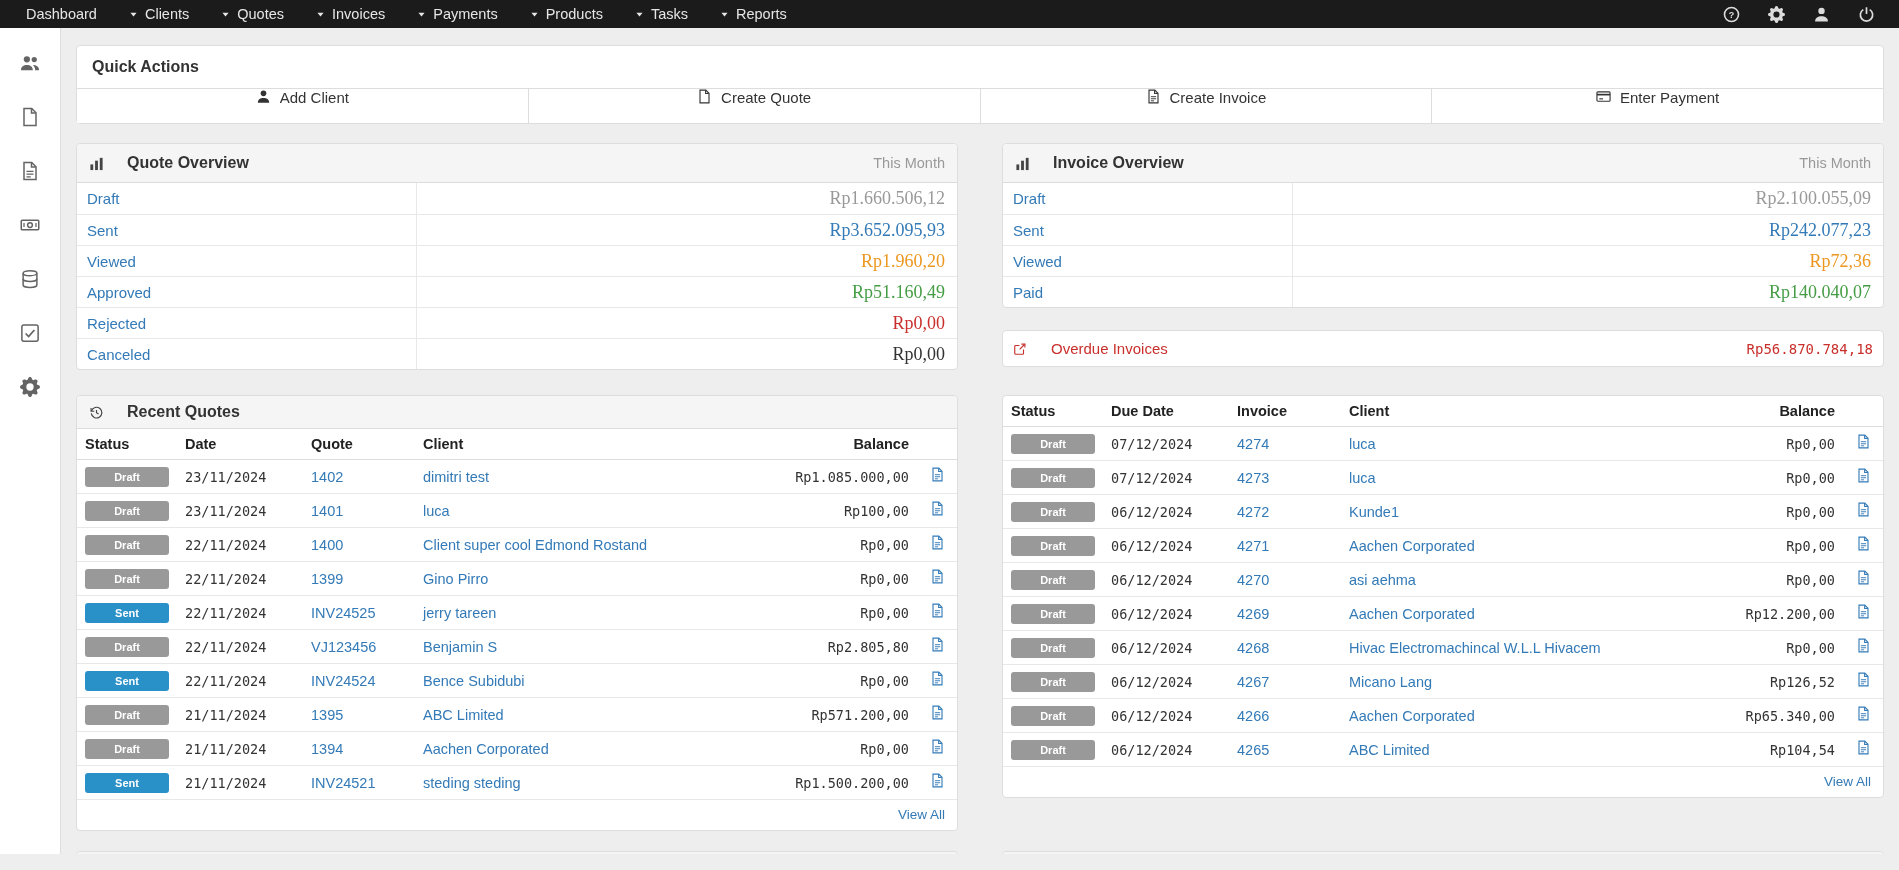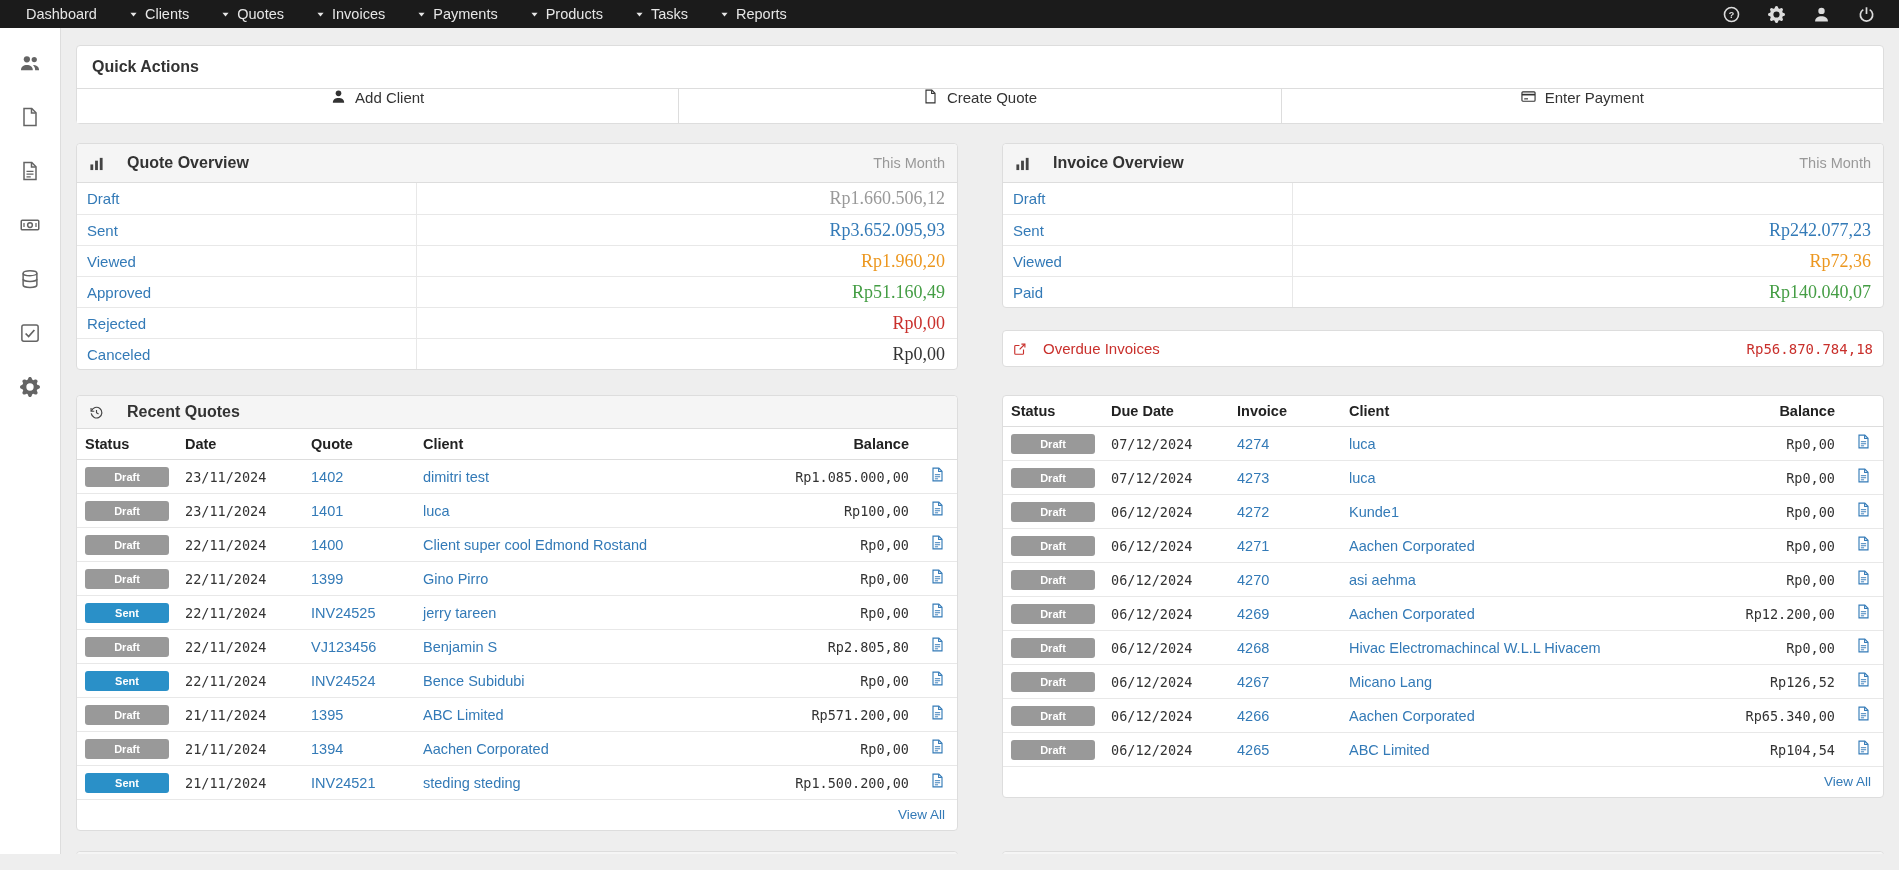--- a/index.html
+++ b/index.html
@@ -59,21 +59,21 @@
   .ov-rows .ov-row:first-child{border-top:none}
   .ov-label{width:340px;border-right:1px solid var(--row_border);display:flex;align-items:center;padding-left:10px}
   .io .ov-label{width:290px}
   .ov-label a{color:var(--link);font-size:15px}
   .ov-amt{flex:1;display:flex;align-items:center;justify-content:flex-end;padding-right:12px;font-family:Liberation Serif, serif;font-size:18px}
   .ov-amt.muted{color:var(--muted)} .ov-amt.blue{color:var(--link)} .ov-amt.orange{color:var(--orange)}
   .ov-amt.green{color:var(--green)} .ov-amt.red{color:var(--red)} .ov-amt.dark{color:#333}
 
   
   .overdue{margin-top:22px;display:flex;align-items:center;height:37px;padding:0 10px}
-  .overdue .ov-link{display:flex;align-items:center;gap:16px;color:var(--red);font-size:15px}
+  .overdue .ov-link{display:flex;align-items:center;gap:24px;color:var(--red);font-size:15px}
   .overdue .ov-link .ic{color:var(--red)}
   .overdue .ov-link .ic svg{width:14px;height:14px}
   .overdue .amount{margin-left:auto;font-family:"DejaVu Sans Mono",monospace;font-size:14px;color:var(--red)}
 
   
   .rtable{width:100%;border-collapse:collapse;table-layout:fixed;font-size:14.5px}
   .rtable th{text-align:left;font-weight:bold;font-size:14.5px;color:#222;padding:6px 8px;line-height:18px;border-bottom:1px solid var(--panel_border)}
   .rtable td{padding:6px 8px;line-height:20px;border-bottom:1px solid var(--row_border);vertical-align:middle;white-space:nowrap;overflow:hidden;text-overflow:ellipsis}
   .rtable .c0{width:100px}.rtable .c1{width:126px}.rtable .c2{width:112px}
   .rtable .c4{width:170px;text-align:right}.rtable .c5{width:40px}
@@ -274,20 +274,30 @@
               <svg viewBox="0 0 16 16" fill="none" stroke="currentColor" stroke-width="1.2">
                 <path d="M3.2 1.2h6.2l3.4 3.4v10.2H3.2z"></path>
                 <path d="M9.2 1.4v3.4h3.4"></path>
               </svg>
             </span>
             <span>Create Quote</span>
           </button>
           <button class="qa-btn">
             <span class="ic">
               <svg viewBox="0 0 16 16" fill="none" stroke="currentColor" stroke-width="1.2">
+                <path d="M3.2 1.2h6.2l3.4 3.4v10.2H3.2z"></path>
+                <path d="M9.2 1.4v3.4h3.4"></path>
+                <path d="M5.2 8.2h5.6M5.2 10.4h5.6M5.2 12.6h3.4" stroke-width="1"></path>
+              </svg>
+            </span>
+            <span>Create Invoice</span>
+          </button>
+          <button class="qa-btn">
+            <span class="ic">
+              <svg viewBox="0 0 16 16" fill="none" stroke="currentColor" stroke-width="1.2">
                 <rect x="1" y="3" width="14" height="10" rx="1"></rect>
                 <path d="M1 6h14" stroke-width="1.8"></path>
                 <path d="M3.5 10.5h4"></path>
               </svg>
             </span>
             <span>Enter Payment</span>
           </button>
         </div>
     </section>
 
@@ -359,20 +369,21 @@
                 </span>
               <span>Invoice Overview</span>
             </span>
             <span class="period">This Month</span>
           </div>
           <div class="ov-rows" id="io-rows">
               <div class="ov-row">
                 <div class="ov-label">
                   <a>Draft</a>
                 </div>
+                <div class="ov-amt muted">Rp2.100.055,09</div>
               </div>
               <div class="ov-row">
                 <div class="ov-label">
                   <a>Sent</a>
                 </div>
                 <div class="ov-amt blue">Rp242.077,23</div>
               </div>
               <div class="ov-row">
                 <div class="ov-label">
                   <a>Viewed</a>

